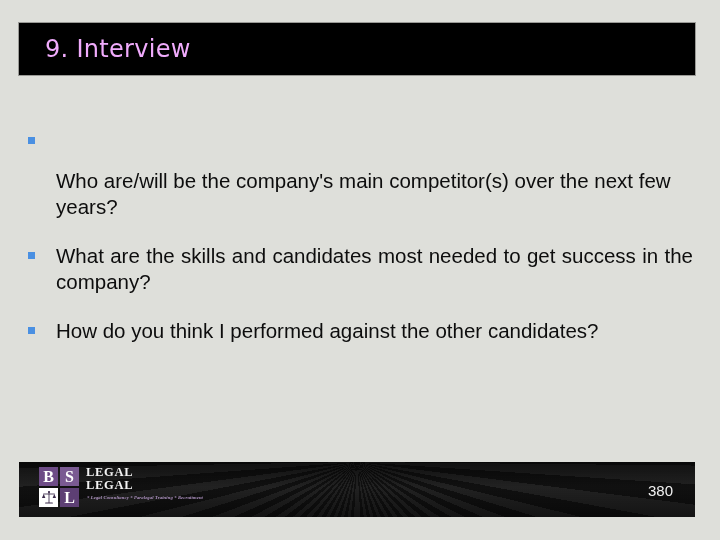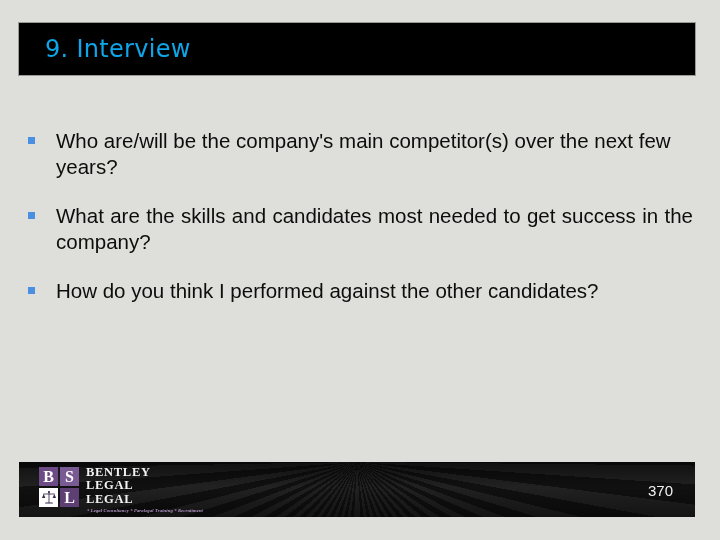--- a/index.html
+++ b/index.html
@@ -30,21 +30,21 @@
     width: 676px;
     height: 52px;
     background: #000000;
     box-shadow: 0 0 0 1px #9a9a96;
   }
   .title-text {
     position: absolute;
     left: 26px;
     top: 50%;
     transform: translateY(-50%);
-    color: #0ea5e9;
+    color: #f0abfc;
     font-size: 24px;
     font-weight: 400;
     letter-spacing: 0.3px;
     white-space: nowrap;
     font-family: "DejaVu Sans", sans-serif;
   }
 
   
   .body {
     position: absolute;
@@ -70,20 +70,21 @@
     flex: 1 1 auto;
     color: #0d0d0d;
     font-size: 20.5px;
     line-height: 1.29;
     text-align: justify;
     font-family: "Liberation Sans", sans-serif;
     padding-right: 2px;
   }
   .bullet-text.ragged {
     text-align: left;
+    margin-top: 40px;
   }
 
   
   .footer-bar {
     position: absolute;
     left: 19px;
     top: 462px;
     width: 676px;
     height: 55px;
     background: #151515;
@@ -226,23 +227,22 @@
               <path d="M4 6 L1.4 12 L6.6 12 Z" fill="#3a2a4a" stroke="none"></path>
               <path d="M20 6 L17.4 12 L22.6 12 Z" fill="#3a2a4a" stroke="none"></path>
             </g>
             <circle cx="12" cy="3" r="1.6" fill="#3a2a4a"></circle>
           </svg>
         </div>
         <div class="mono-cell cell-l">L</div>
       </div>
 
       <div class="logo-words">
-        <div class="logo-word">BENTLEY</div>
         <div class="logo-word">LEGAL</div>
         <div class="logo-word">LEGAL</div>
         <div class="logo-tagline">* Legal Consultancy * Paralegal Training * Recruitment</div>
       </div>
     </div>
 
-    <div class="page-number">370</div>
+    <div class="page-number">380</div>
   </div>
 
 </div>
 
 </body></html>

